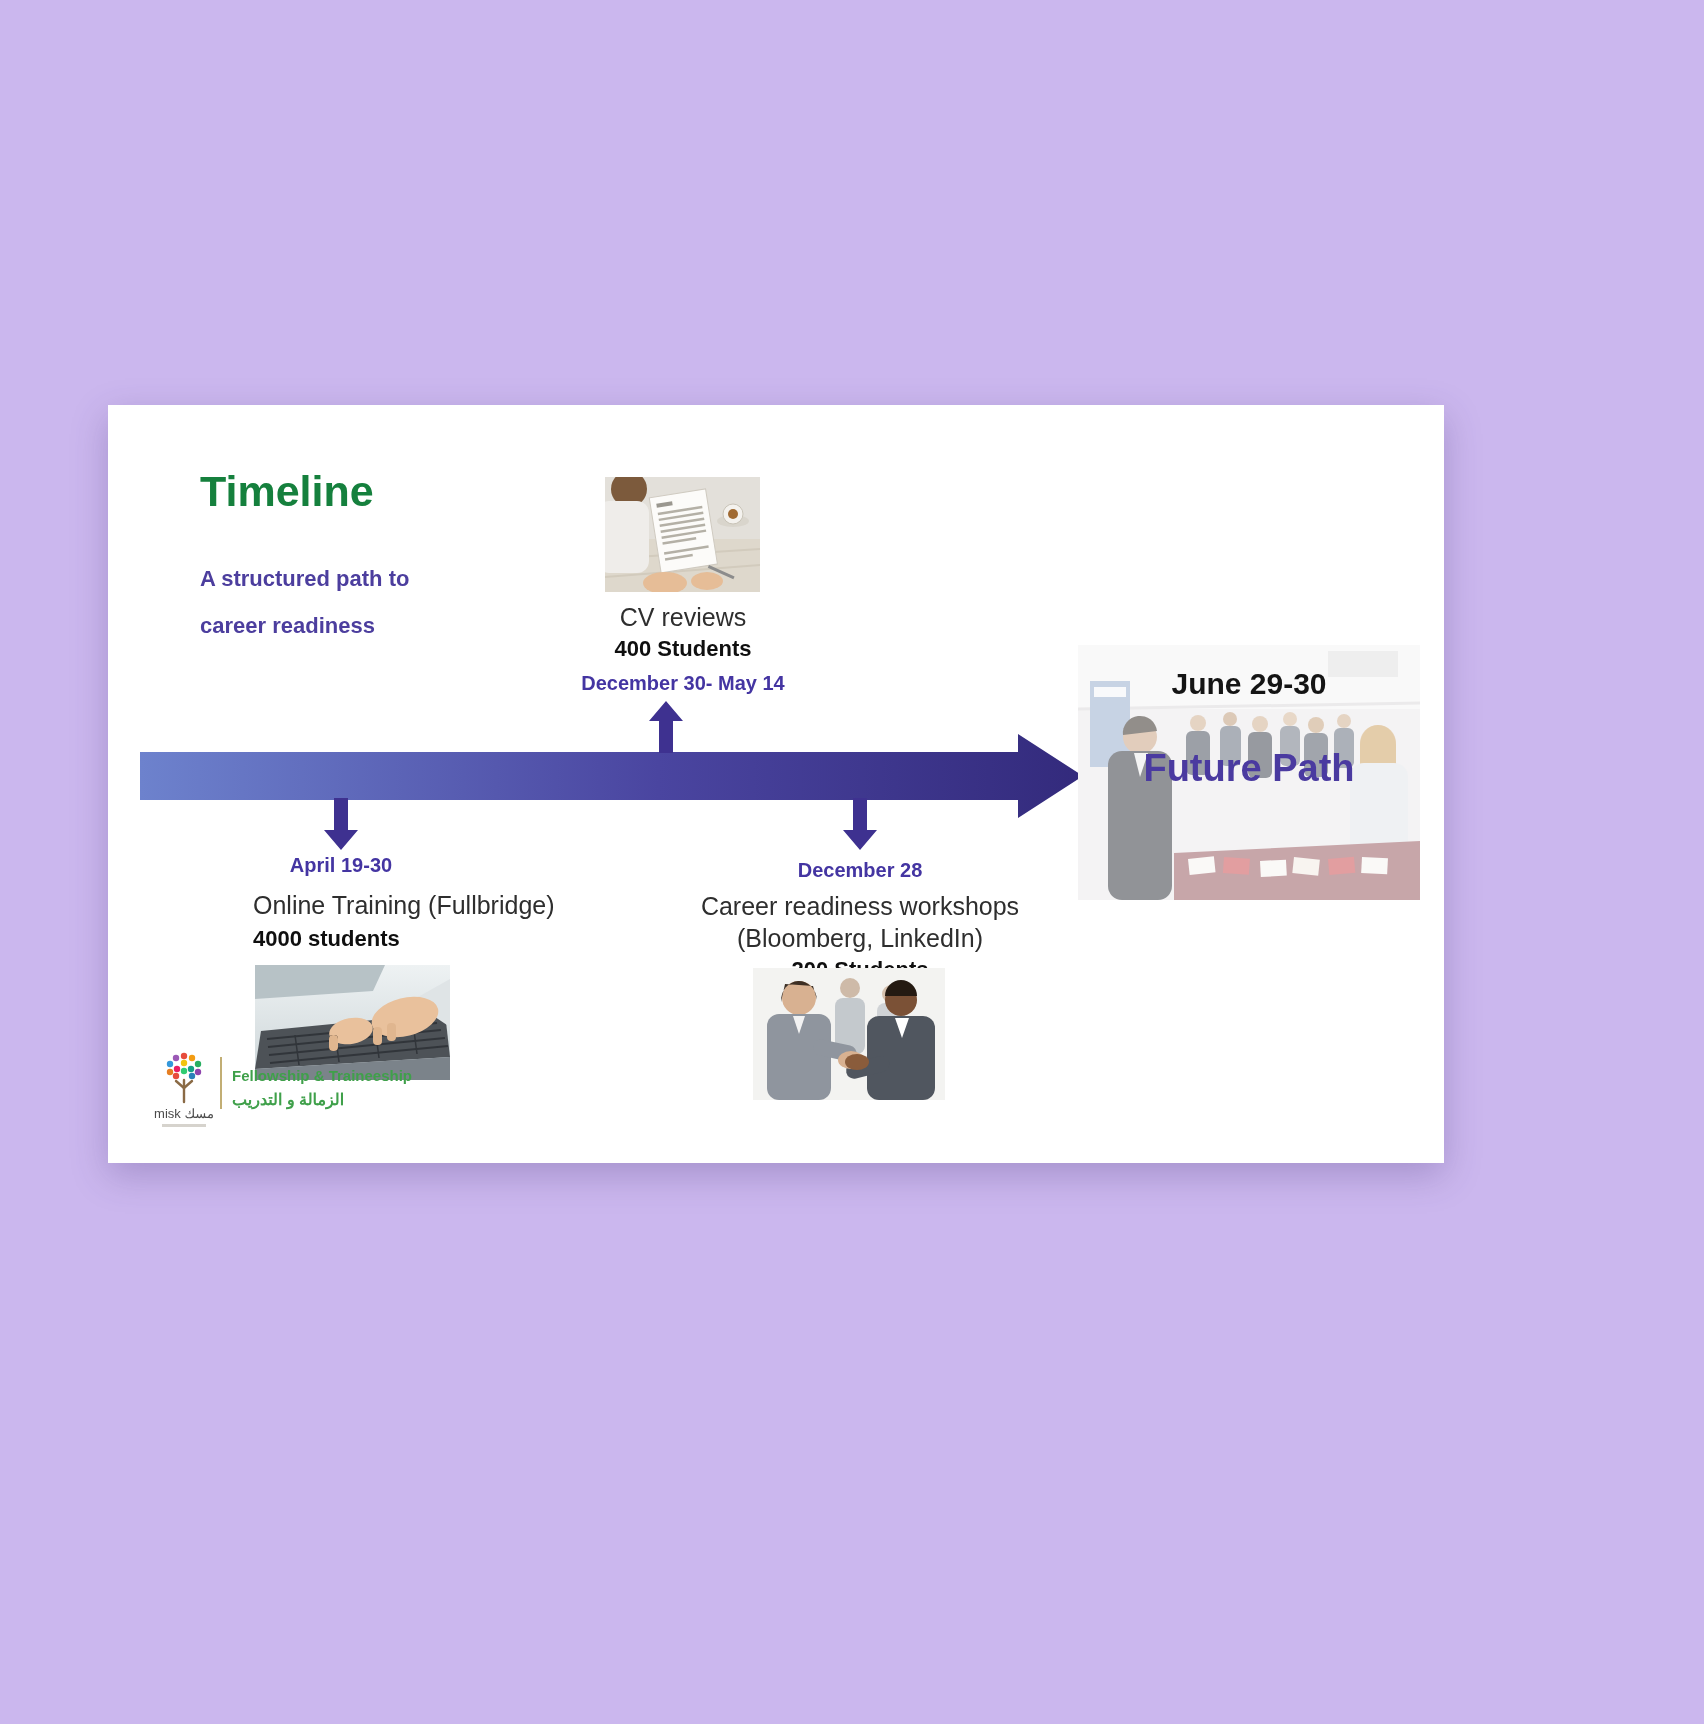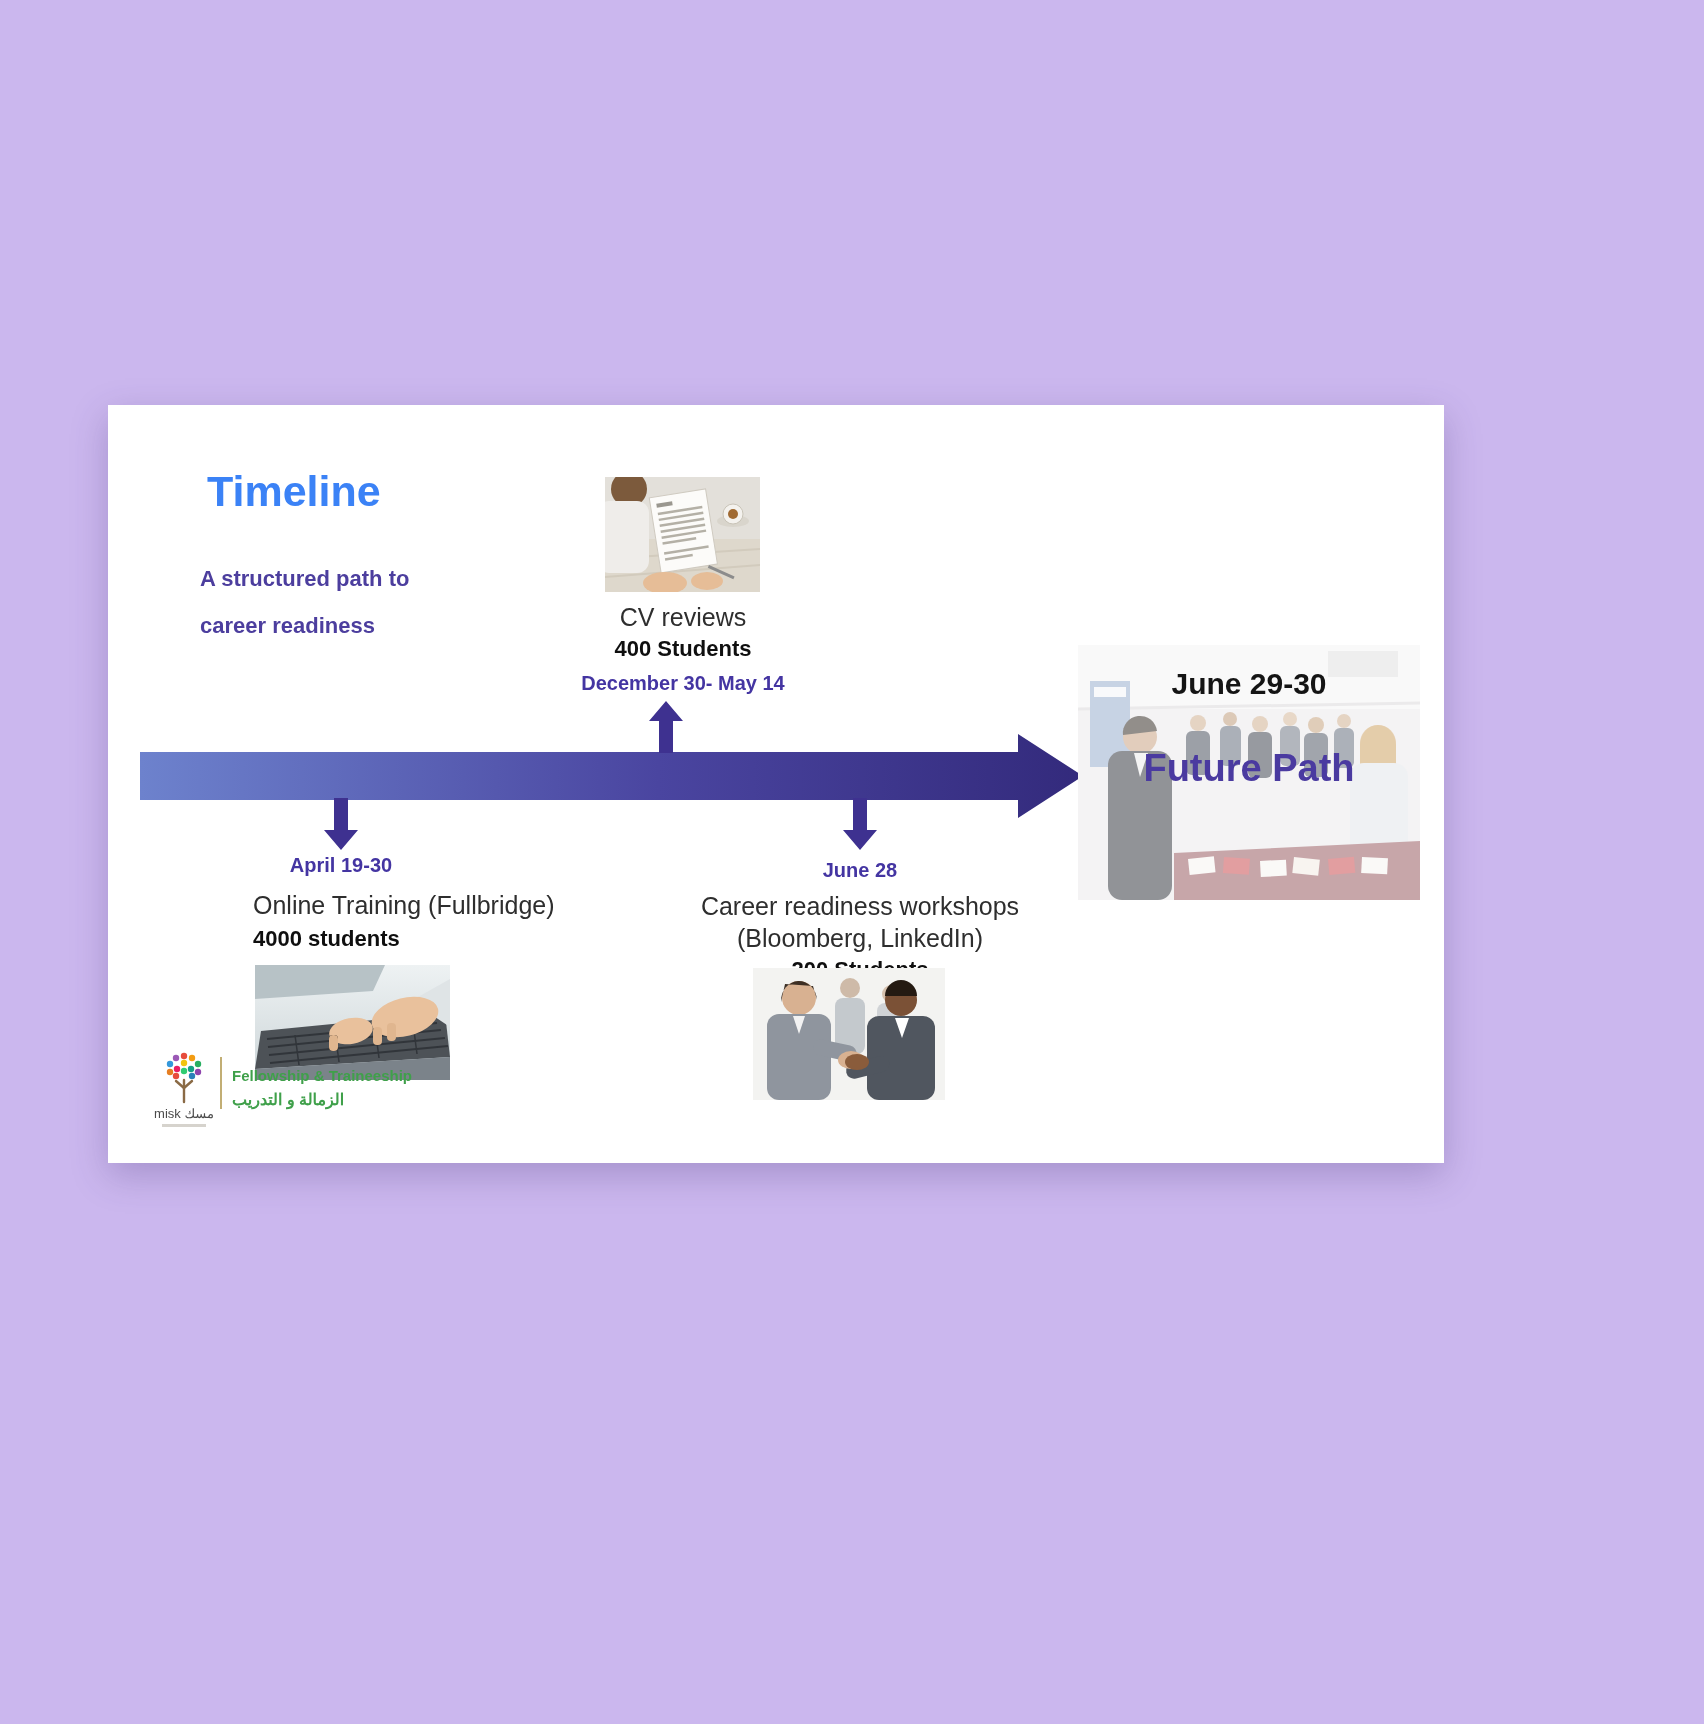--- a/index.html
+++ b/index.html
@@ -1,21 +1,21 @@
 <!DOCTYPE html>
 <html><head>
 <meta charset="utf-8">
 <style>
   html,body{margin:0;padding:0;}
   body{font-family:"Liberation Sans",sans-serif;background:#cbb7ee;}
   .canvas{position:relative;width:1704px;height:1724px;background:#cbb7ee;overflow:hidden;}
   .slide{position:absolute;left:108px;top:405px;width:1336px;height:758px;background:#ffffff;
          box-shadow:0 12px 34px rgba(70,50,120,0.28);}
   .abs{position:absolute;}
-  .title{left:99px;top:62px;font-size:43px;font-weight:bold;color:#3b82f6;}
+  .title{left:92px;top:62px;font-size:43px;font-weight:bold;color:#15803d;}
   .subtitle{left:92px;top:150px;font-size:22px;font-weight:bold;color:#4c3e9e;line-height:47px;}
   .caption{text-align:center;font-size:25px;color:#2e2e2e;line-height:32px;}
   .caption-left{text-align:left;font-size:25px;color:#2e2e2e;line-height:33px;}
   .count{font-weight:bold;color:#0f0f0f;font-size:22px;}
   .date{font-size:20px;font-weight:bold;color:#4435a2;}
   .fp-wrap{left:970px;top:240px;width:342px;height:255px;}
   .fp-date{position:absolute;top:22px;left:0;width:100%;text-align:center;
            font-size:30px;font-weight:bold;color:#141414;}
   .fp-title{position:absolute;top:102px;left:0;width:100%;text-align:center;
             font-size:38px;font-weight:bold;color:#4a3aa0;}
@@ -116,21 +116,21 @@
       <rect x="74" y="70" width="9" height="16" rx="4" fill="#e2b astro" style="fill:#e2b astro"></rect>
       <rect x="74" y="70" width="9" height="16" rx="4" fill="#e2b astro" style="fill:#e0b68f"></rect>
       <rect x="118" y="62" width="9" height="18" rx="4" fill="#e0b68f"></rect>
       <rect x="132" y="58" width="9" height="18" rx="4" fill="#e0b68f"></rect>
     </svg>
 
     <svg class="abs" style="left:735px;top:393px" width="34" height="52" viewBox="0 0 34 52">
       <path d="M10,0 L24,0 L24,32 L34,32 L17,52 L0,32 L10,32 Z" fill="#3e3190"></path>
     </svg>
     <div class="abs caption" style="left:579px;top:449px;width:346px">
-      <div class="date">June 28</div>
+      <div class="date">December 28</div>
       <div style="margin-top:4px">Career readiness workshops</div>
       <div>(Bloomberg, LinkedIn)</div>
       <div class="count">200 Students</div>
     </div>
     <svg class="abs" style="left:645px;top:563px" width="192" height="132" viewBox="0 0 192 132">
       <rect width="192" height="132" fill="#f3f3f1"></rect>
       <g opacity="0.55">
         <circle cx="97" cy="20" r="10" fill="#b08c6d"></circle>
         <rect x="82" y="30" width="30" height="56" rx="8" fill="#9fa7b0"></rect>
         <circle cx="138" cy="26" r="9" fill="#bf9a79"></circle>

